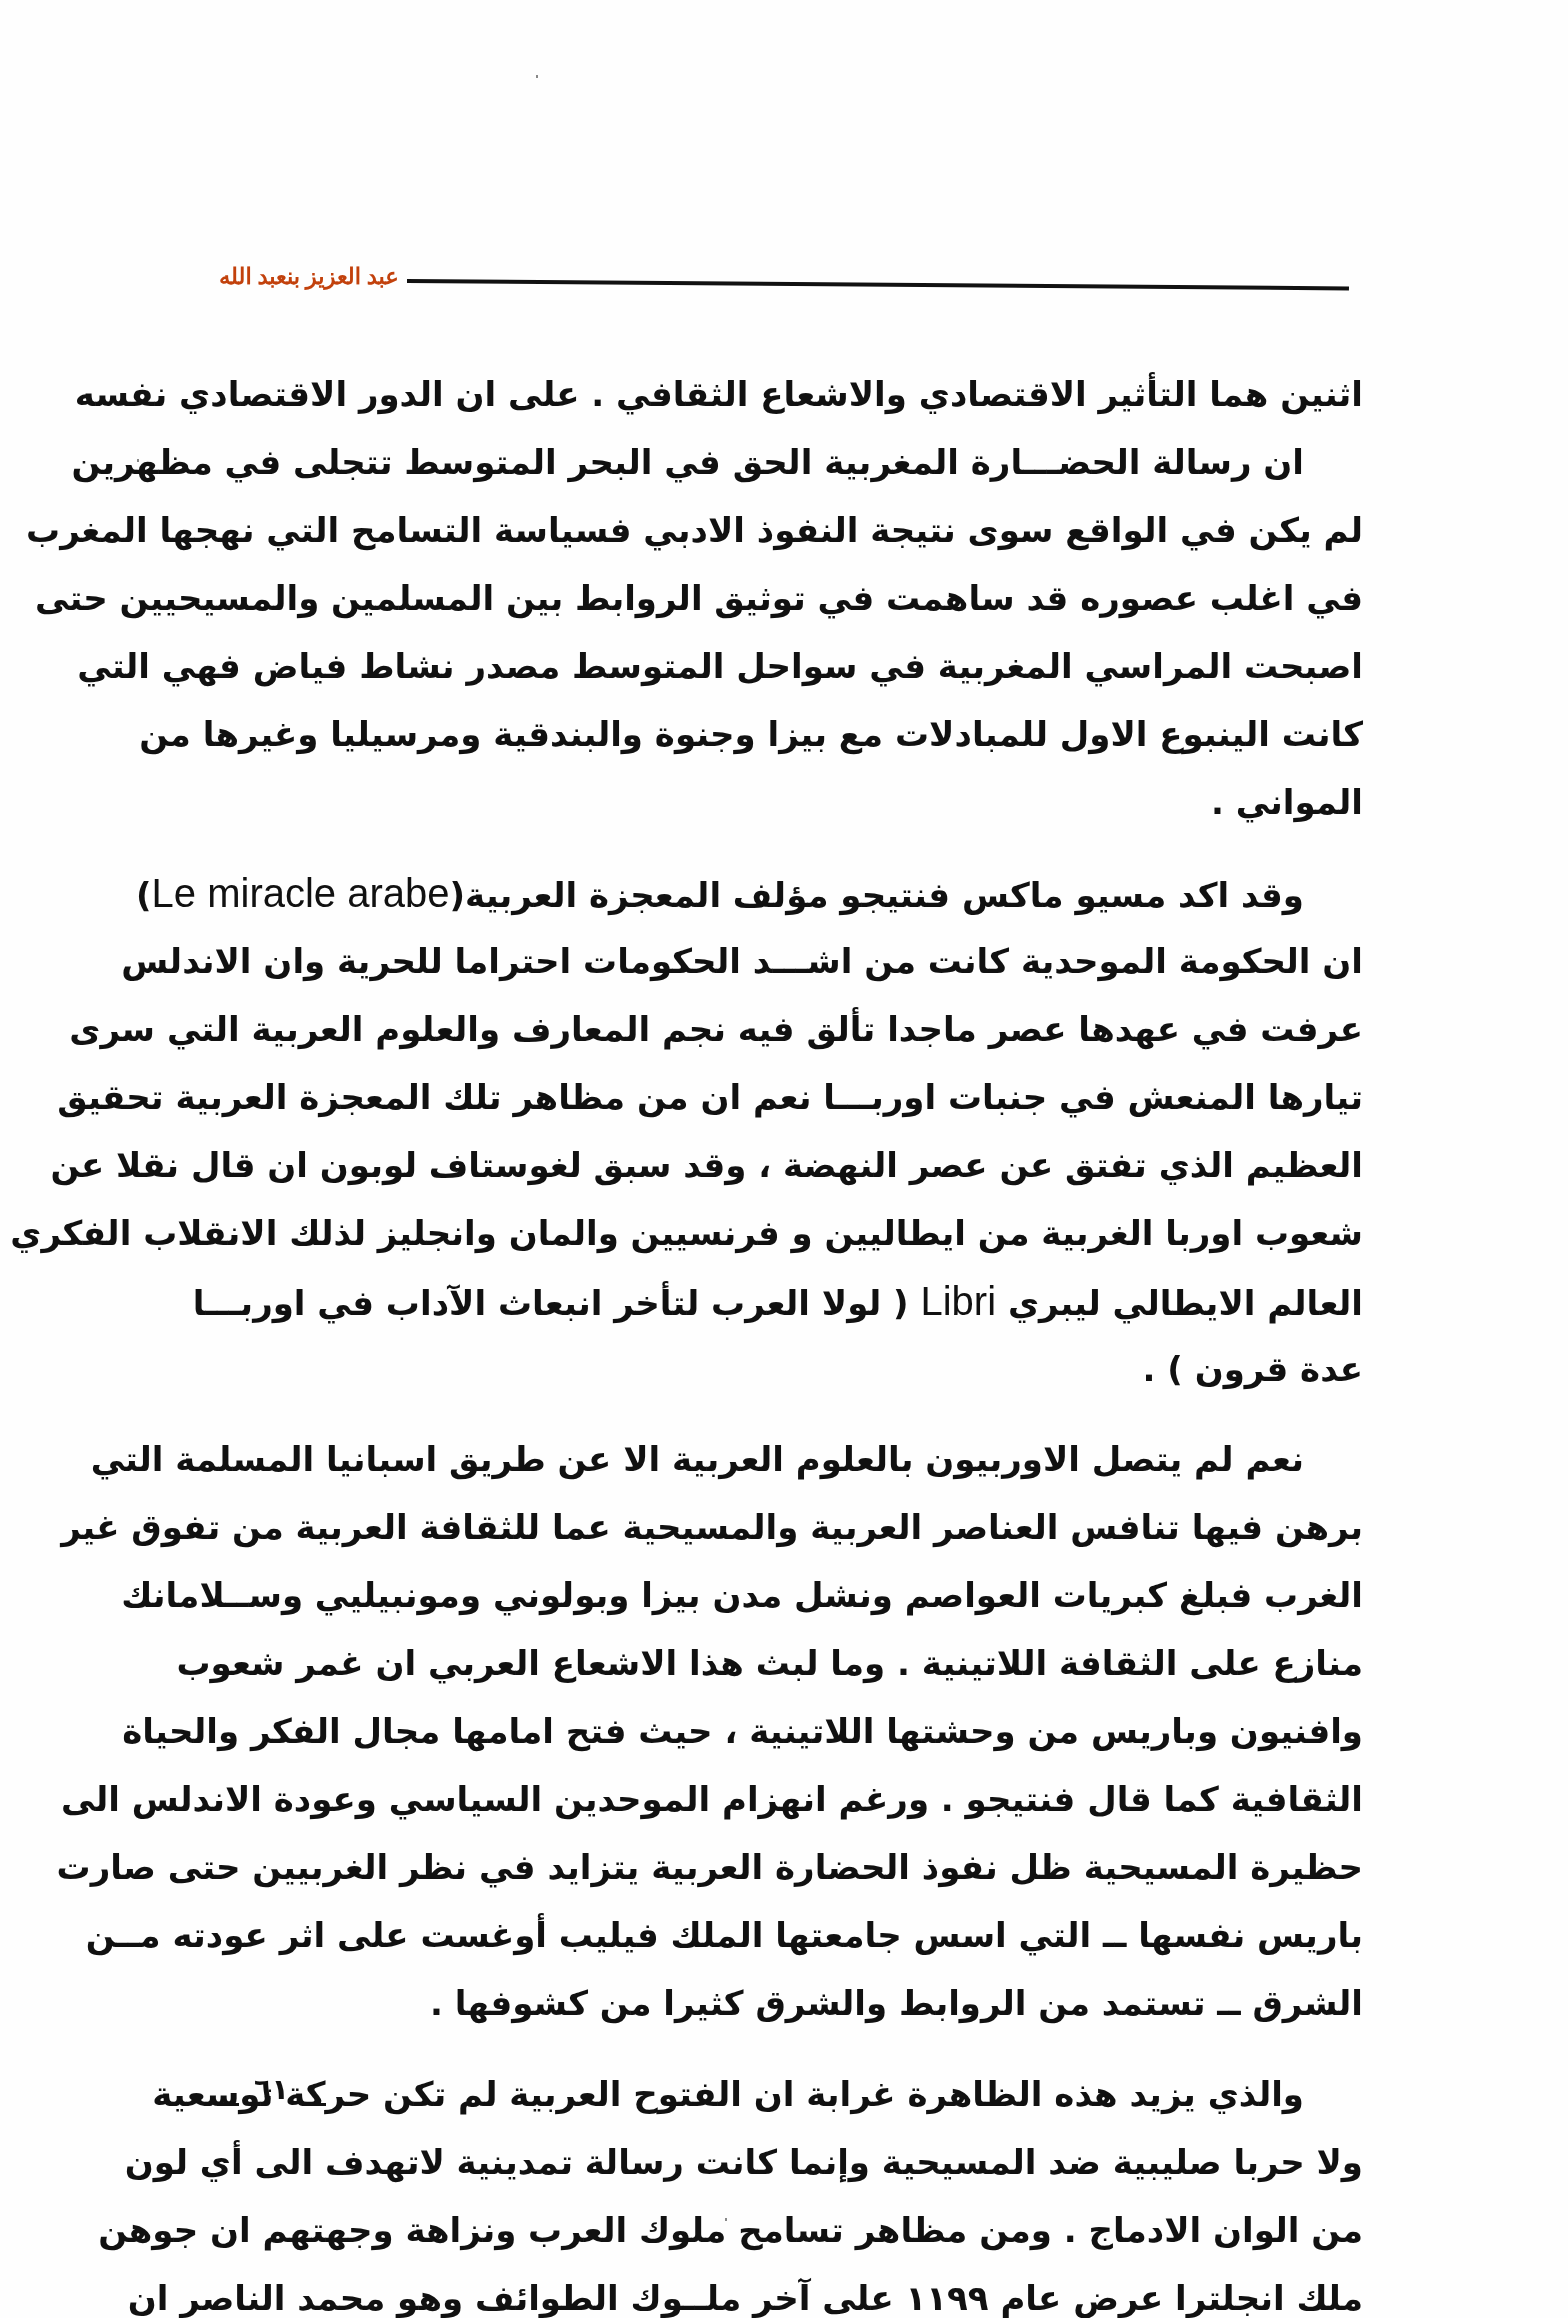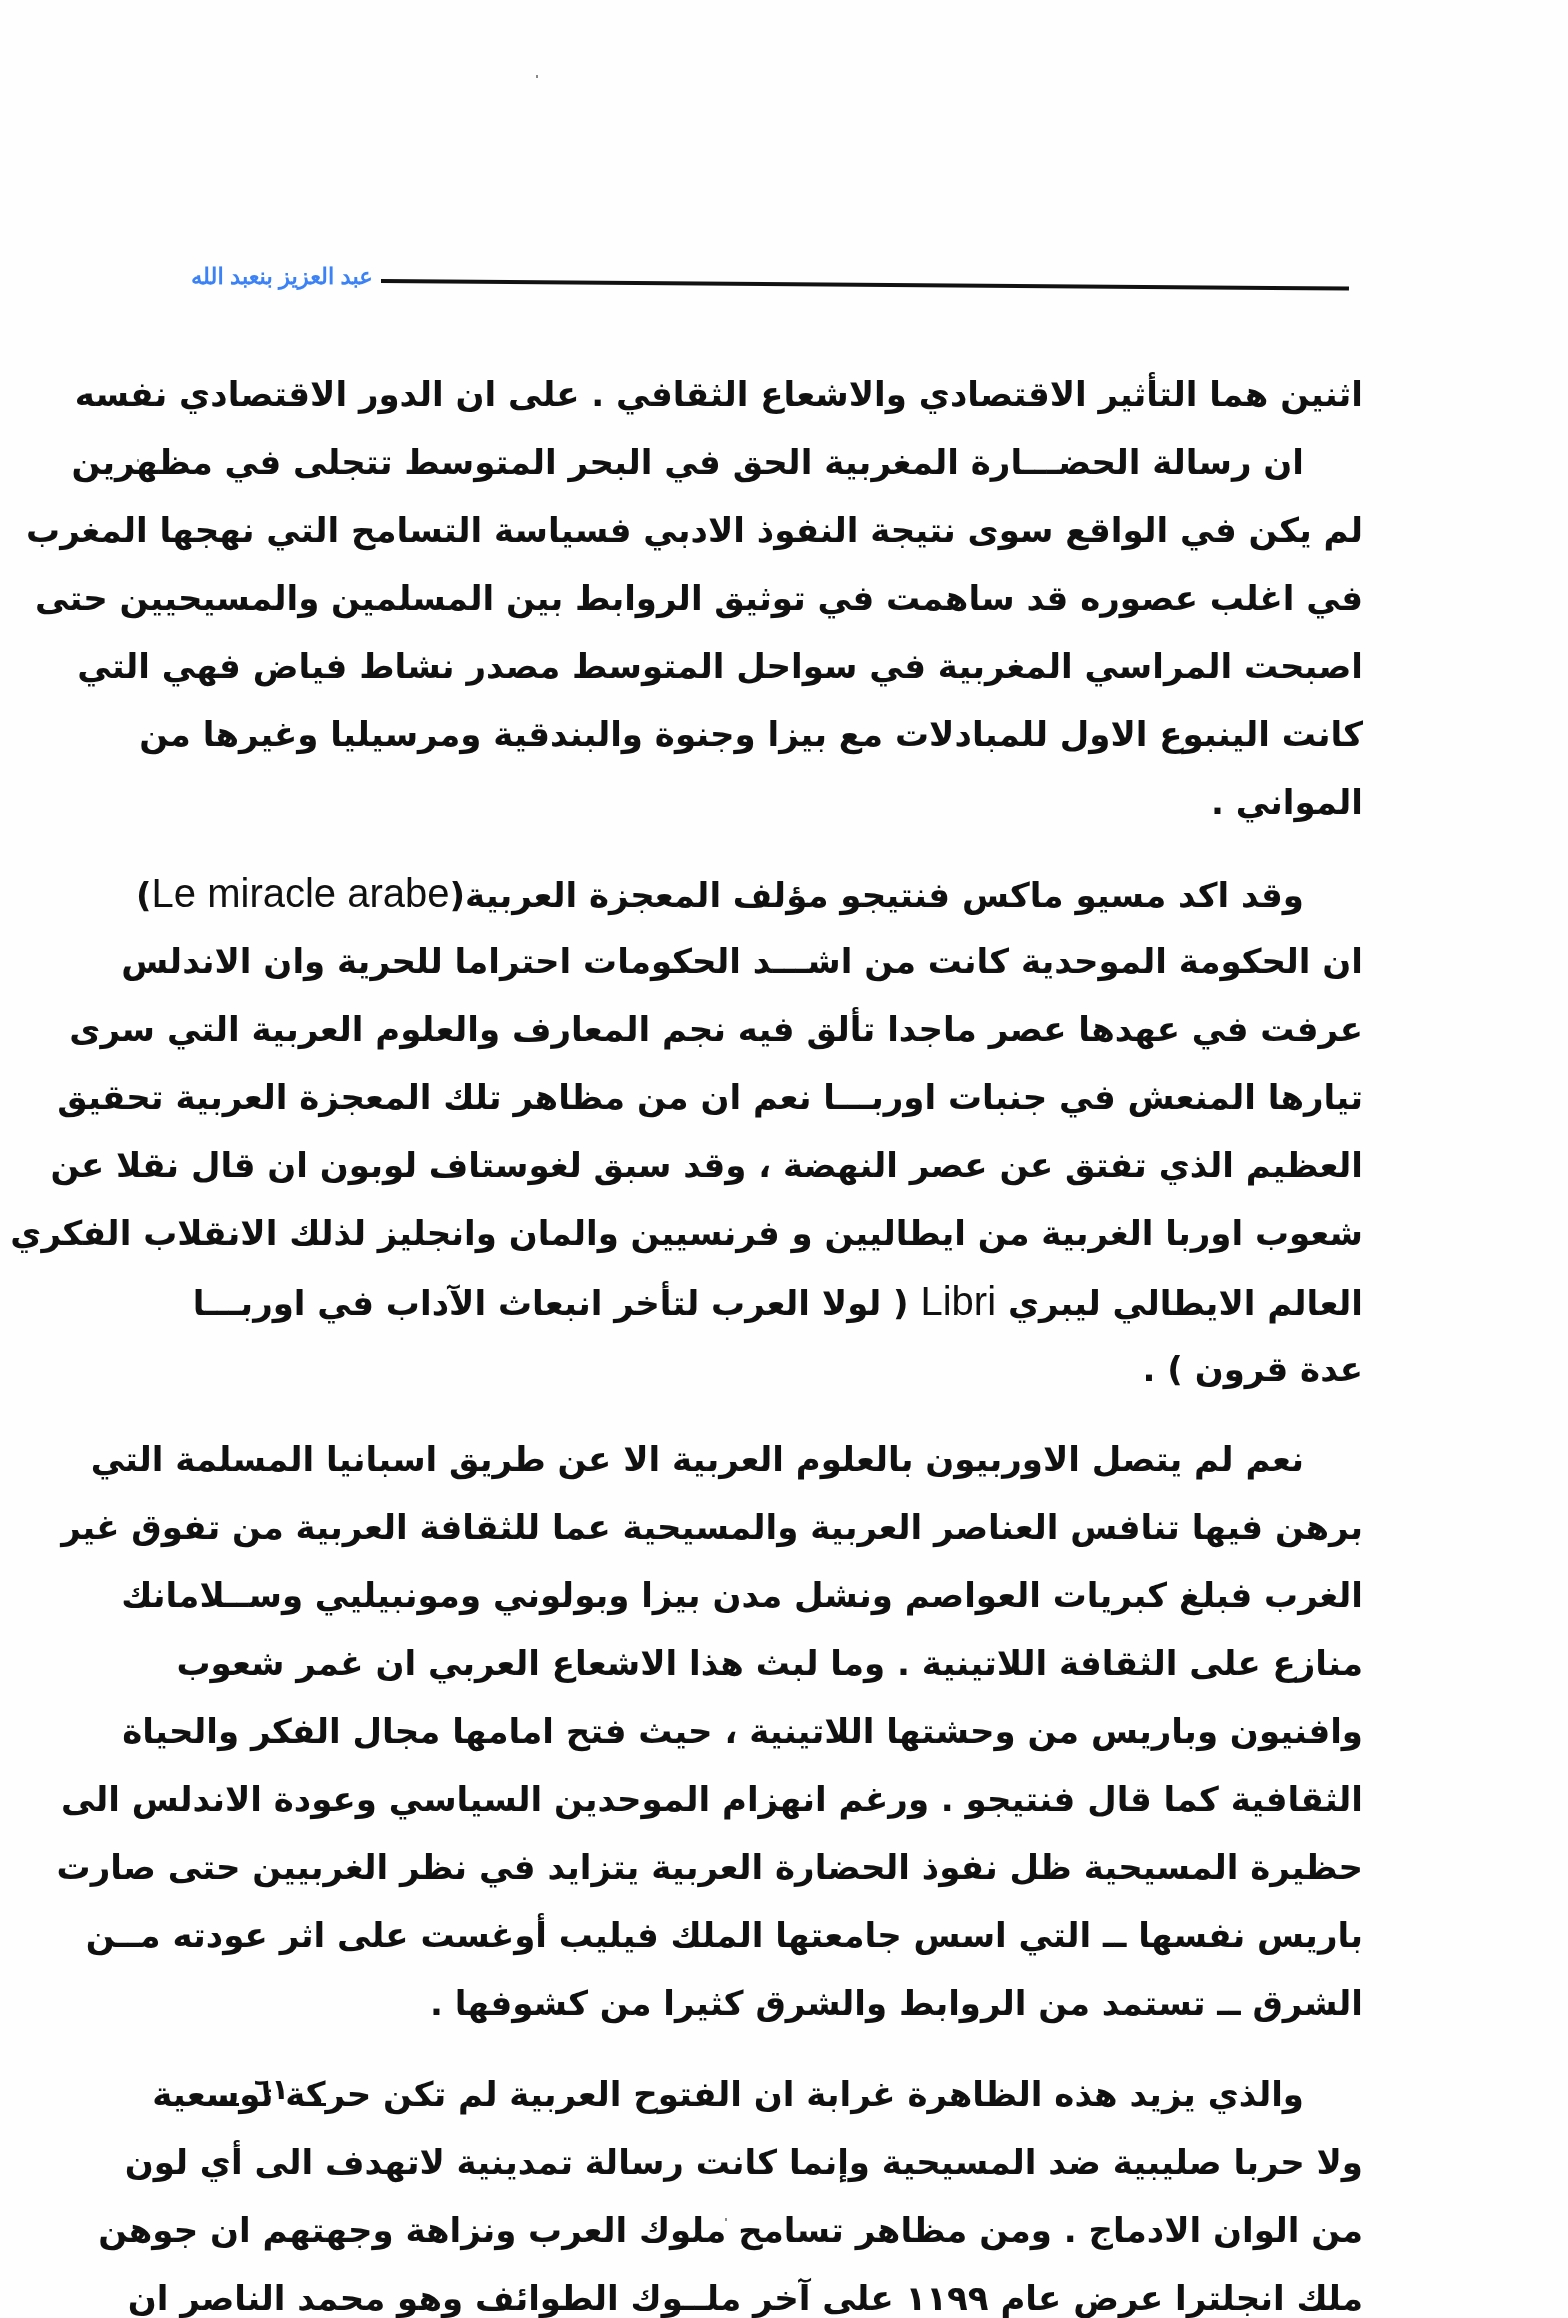--- a/index.html
+++ b/index.html
@@ -3,22 +3,22 @@
 <meta charset="utf-8">
 <style>
   html, body { margin: 0; padding: 0; background: #ffffff; }
   body { width: 1568px; height: 2319px; position: relative; overflow: hidden; }
   .page { position: absolute; left: 0; top: 0; width: 1568px; height: 2319px; background: #fefefe; }
   .running-header {
     position: absolute; left: 191px; top: 251px; width: 1158px; height: 50px;
     display: flex; align-items: center;
   }
   .header-author {
-    font-family: Liberation Sans, sans-serif; font-weight: bold; font-size: 22.6px;
-    color: #3b82f6; direction: rtl; white-space: nowrap; order: 1;
+    font-family: Liberation Serif, serif; font-weight: bold; font-size: 22.6px;
+    color: #c2410c; direction: rtl; white-space: nowrap; order: 1; margin-left: 28px;
   }
   .header-rule {
     order: 2; flex: 1; height: 4.2px; background: #111; margin-left: 8.4px; margin-top: 10px;
     transform: rotate(0.45deg); transform-origin: left center;
   }
   .body-text {
     position: absolute; left: 194px; top: 360px; width: 1169px;
     direction: rtl; text-align: justify;
     font-family: "DejaVu Sans", sans-serif; font-weight: bold;
     font-size: 34px; line-height: 68px; color: #111;

